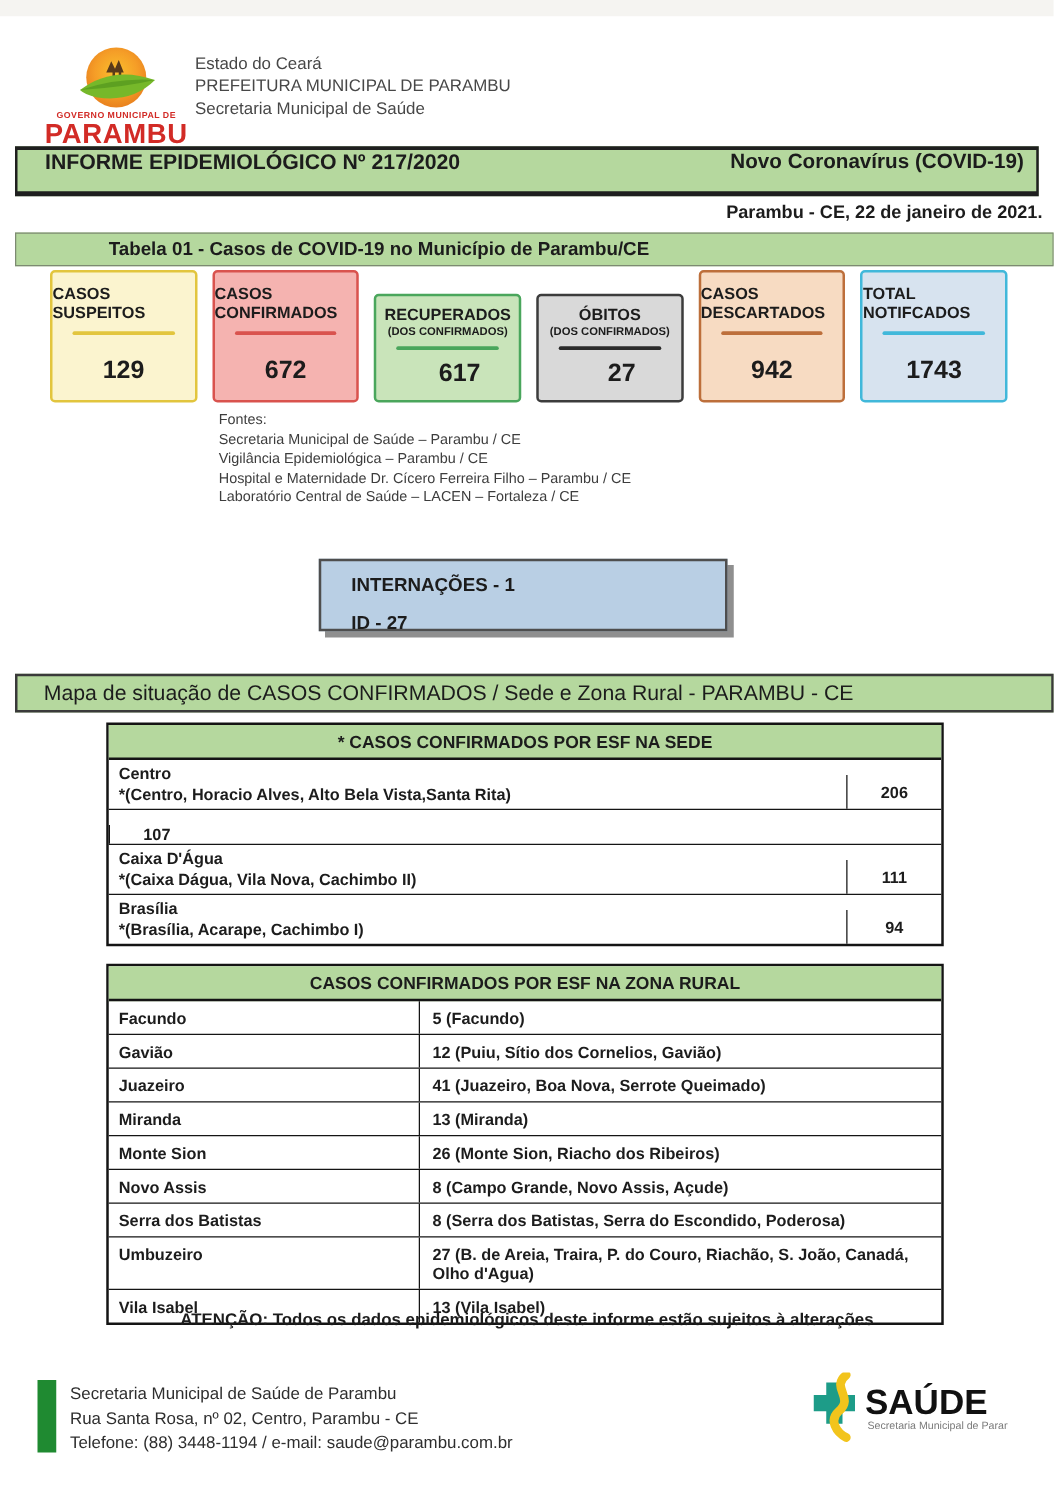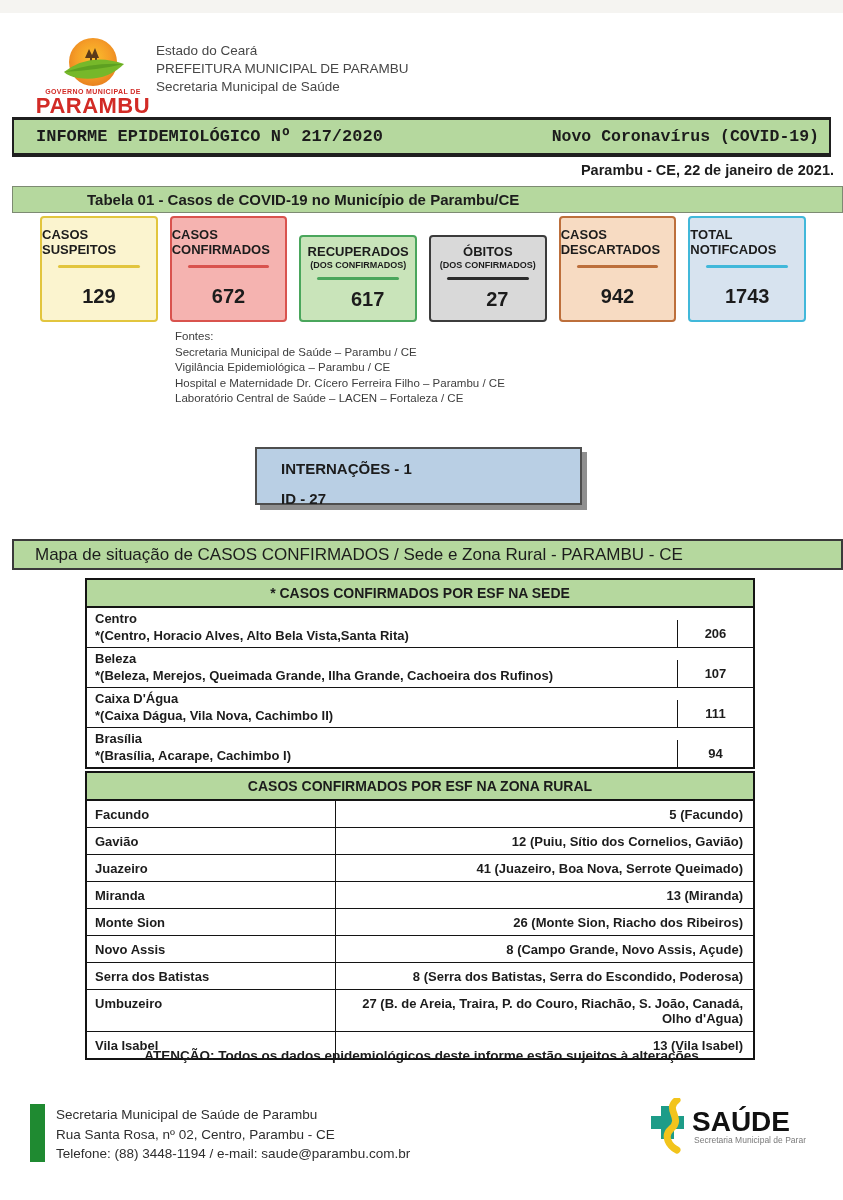--- a/index.html
+++ b/index.html
@@ -12,21 +12,21 @@
   
   .emblem-block { left:30px; top:36px; width:126px; text-align:center; }
   .emblem-gov { font-size:7px; font-weight:bold; color:#d22b26; letter-spacing:.4px; margin-top:-6px; }
   .emblem-name { font-size:22px; font-weight:bold; color:#d22b26; letter-spacing:.5px; line-height:1; }
   .emblem-tag { font-size:6.5px; font-weight:bold; color:#6aa832; letter-spacing:.3px; margin-top:1px; }
 
   .org-block { left:156px; top:42px; font-size:13.5px; color:#474747; line-height:18px; }
 
   .main-banner { left:12px; top:117px; width:819px; height:40px; background:#b5d89e;
     border:2px solid #1f1f1f; border-top-width:3px; border-bottom-width:4px;
-    display:flex; align-items:center; justify-content:space-between; padding:0 10px 0 22px;font-family:Liberation Mono, monospace; }
+    display:flex; justify-content:space-between; padding:0 10px 0 22px; }
   .main-banner .t1 { font-size:17px; font-weight:bold; }
   .main-banner .t2 { font-size:16.5px; font-weight:bold; }
 
   .date-line { left:412px; top:162px; width:422px; text-align:right; font-size:14.5px; font-weight:bold; }
 
   .tabela-banner { left:12px; top:186px; width:831px; height:27px; background:#b5d89e;
     border:1px solid #7d8a72; display:flex; align-items:center; }
   .tabela-banner span { font-size:15px; font-weight:bold; padding-left:74px; }
 
   .stats-row { left:40px; top:216px; width:766px; height:106px; display:flex; gap:12px; }
@@ -56,21 +56,21 @@
   .sede-row:last-child { border-bottom:none; }
   .sede-main { flex:1; padding:2px 8px 3px; }
   .sede-name { font-size:13px; font-weight:bold; line-height:17px; }
   .sede-detail { font-size:13px; font-weight:bold; line-height:17px; }
   .sede-value { width:76px; border-left:1.5px solid #141414; display:flex; align-items:center; justify-content:center; font-size:13px; font-weight:bold;margin-top:12px; }
 
   .rural-table { top:771px; }
   .rural-row { display:flex; border-bottom:1.5px solid #141414; }
   .rural-row:last-child { border-bottom:none; }
   .rural-name { width:249px; border-right:1.5px solid #141414; padding:6px 8px 5px; font-size:13px; font-weight:bold; }
-  .rural-detail { flex:1; padding:6px 10px 5px; font-size:13px; font-weight:bold;text-align:right; }
+  .rural-detail { flex:1; padding:6px 10px 5px; font-size:13px; font-weight:bold; }
 
   .atencao { left:0; top:1048px; width:843px; text-align:center; font-size:13.5px; font-weight:bold; }
 
   .footer-bar { left:30px; top:1104px; width:15px; height:58px; background:#1f8a31; }
   .footer-text { left:56px; top:1105px; font-size:13.5px; color:#2e2e2e; line-height:19.5px; }
   .saude-logo { left:646px; top:1098px; width:160px; height:58px; }
 </style>
 </head>
 <body>
 
@@ -169,24 +169,20 @@
 <div class="abs doc-table">
   <div class="thead">* CASOS CONFIRMADOS POR ESF NA SEDE</div>
   <div class="sede-row">
     <div class="sede-main">
       <div class="sede-name">Centro</div>
       <div class="sede-detail">*(Centro, Horacio Alves, Alto Bela Vista,Santa Rita)</div>
     </div>
     <div class="sede-value">206</div>
   </div>
   <div class="sede-row">
-    <div class="sede-main">
-      <div class="sede-name">Beleza</div>
-      <div class="sede-detail">*(Beleza, Merejos, Queimada Grande, Ilha Grande, Cachoeira dos Rufinos)</div>
-    </div>
     <div class="sede-value">107</div>
   </div>
   <div class="sede-row">
     <div class="sede-main">
       <div class="sede-name">Caixa D'Água</div>
       <div class="sede-detail">*(Caixa Dágua, Vila Nova, Cachimbo II)</div>
     </div>
     <div class="sede-value">111</div>
   </div>
   <div class="sede-row">

